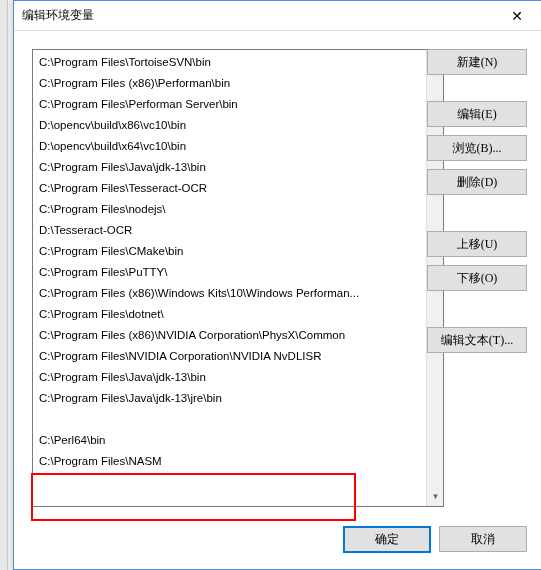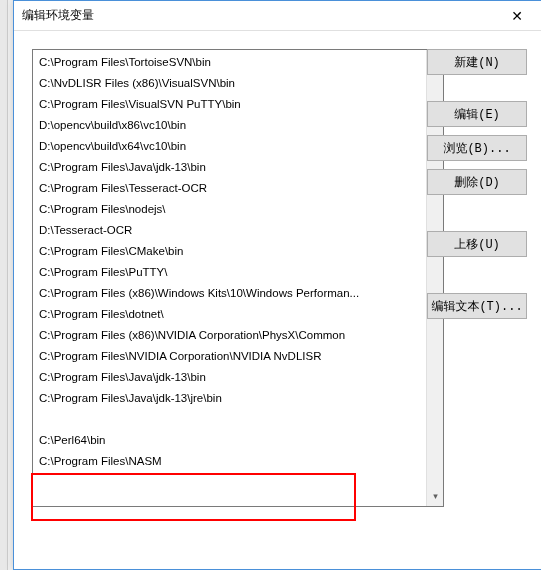--- a/index.html
+++ b/index.html
@@ -111,21 +111,21 @@
     }
     .btn {
       width: 100px;
       height: 26px;
       background: #e1e1e1;
       border: 1px solid #adadad;
       font-size: 12px;
       color: #000;
       cursor: pointer;
       margin-bottom: 8px;
-      font-family: Liberation Mono, monospace;
+      font-family: Liberation Serif, serif;
     }
     .spacer-sm { height: 18px; }
     .spacer-md { height: 28px; }
     .bottom-buttons {
       position: absolute;
       right: 18px;
       bottom: 16px;
       display: flex;
       gap: 8px;
     }
@@ -150,22 +150,22 @@
     <div class="close">
       <span>✕</span>
     </div>
   </div>
 
   <div class="content">
 
     <div class="list-container">
       <div class="list-items">
         <div class="list-item">C:\Program Files\TortoiseSVN\bin</div>
-        <div class="list-item">C:\NvDLISR Files (x86)\VisualSVN\bin</div>
-        <div class="list-item">C:\Program Files\VisualSVN PuTTY\bin</div>
+        <div class="list-item">C:\Program Files (x86)\Performan\bin</div>
+        <div class="list-item">C:\Program Files\Performan Server\bin</div>
         <div class="list-item">D:\opencv\build\x86\vc10\bin</div>
         <div class="list-item">D:\opencv\build\x64\vc10\bin</div>
         <div class="list-item">C:\Program Files\Java\jdk-13\bin</div>
         <div class="list-item">C:\Program Files\Tesseract-OCR</div>
         <div class="list-item">C:\Program Files\nodejs\</div>
         <div class="list-item">D:\Tesseract-OCR</div>
         <div class="list-item">C:\Program Files\CMake\bin</div>
         <div class="list-item">C:\Program Files\PuTTY\</div>
         <div class="list-item">C:\Program Files (x86)\Windows Kits\10\Windows Performan...</div>
         <div class="list-item">C:\Program Files\dotnet\</div>
@@ -190,19 +190,24 @@
     <div class="highlight-box"></div>
 
     <div class="buttons-right">
       <button class="btn">新建(N)</button>
       <div class="spacer-sm"></div>
       <button class="btn">编辑(E)</button>
       <button class="btn">浏览(B)...</button>
       <button class="btn">删除(D)</button>
       <div class="spacer-md"></div>
       <button class="btn">上移(U)</button>
+      <button class="btn">下移(O)</button>
       <div class="spacer-md"></div>
       <button class="btn">编辑文本(T)...</button>
     </div>
 
+    <div class="bottom-buttons">
+      <button class="btn primary">确定</button>
+      <button class="btn">取消</button>
+    </div>
 
   </div>
 </div>
 
 </body></html>

